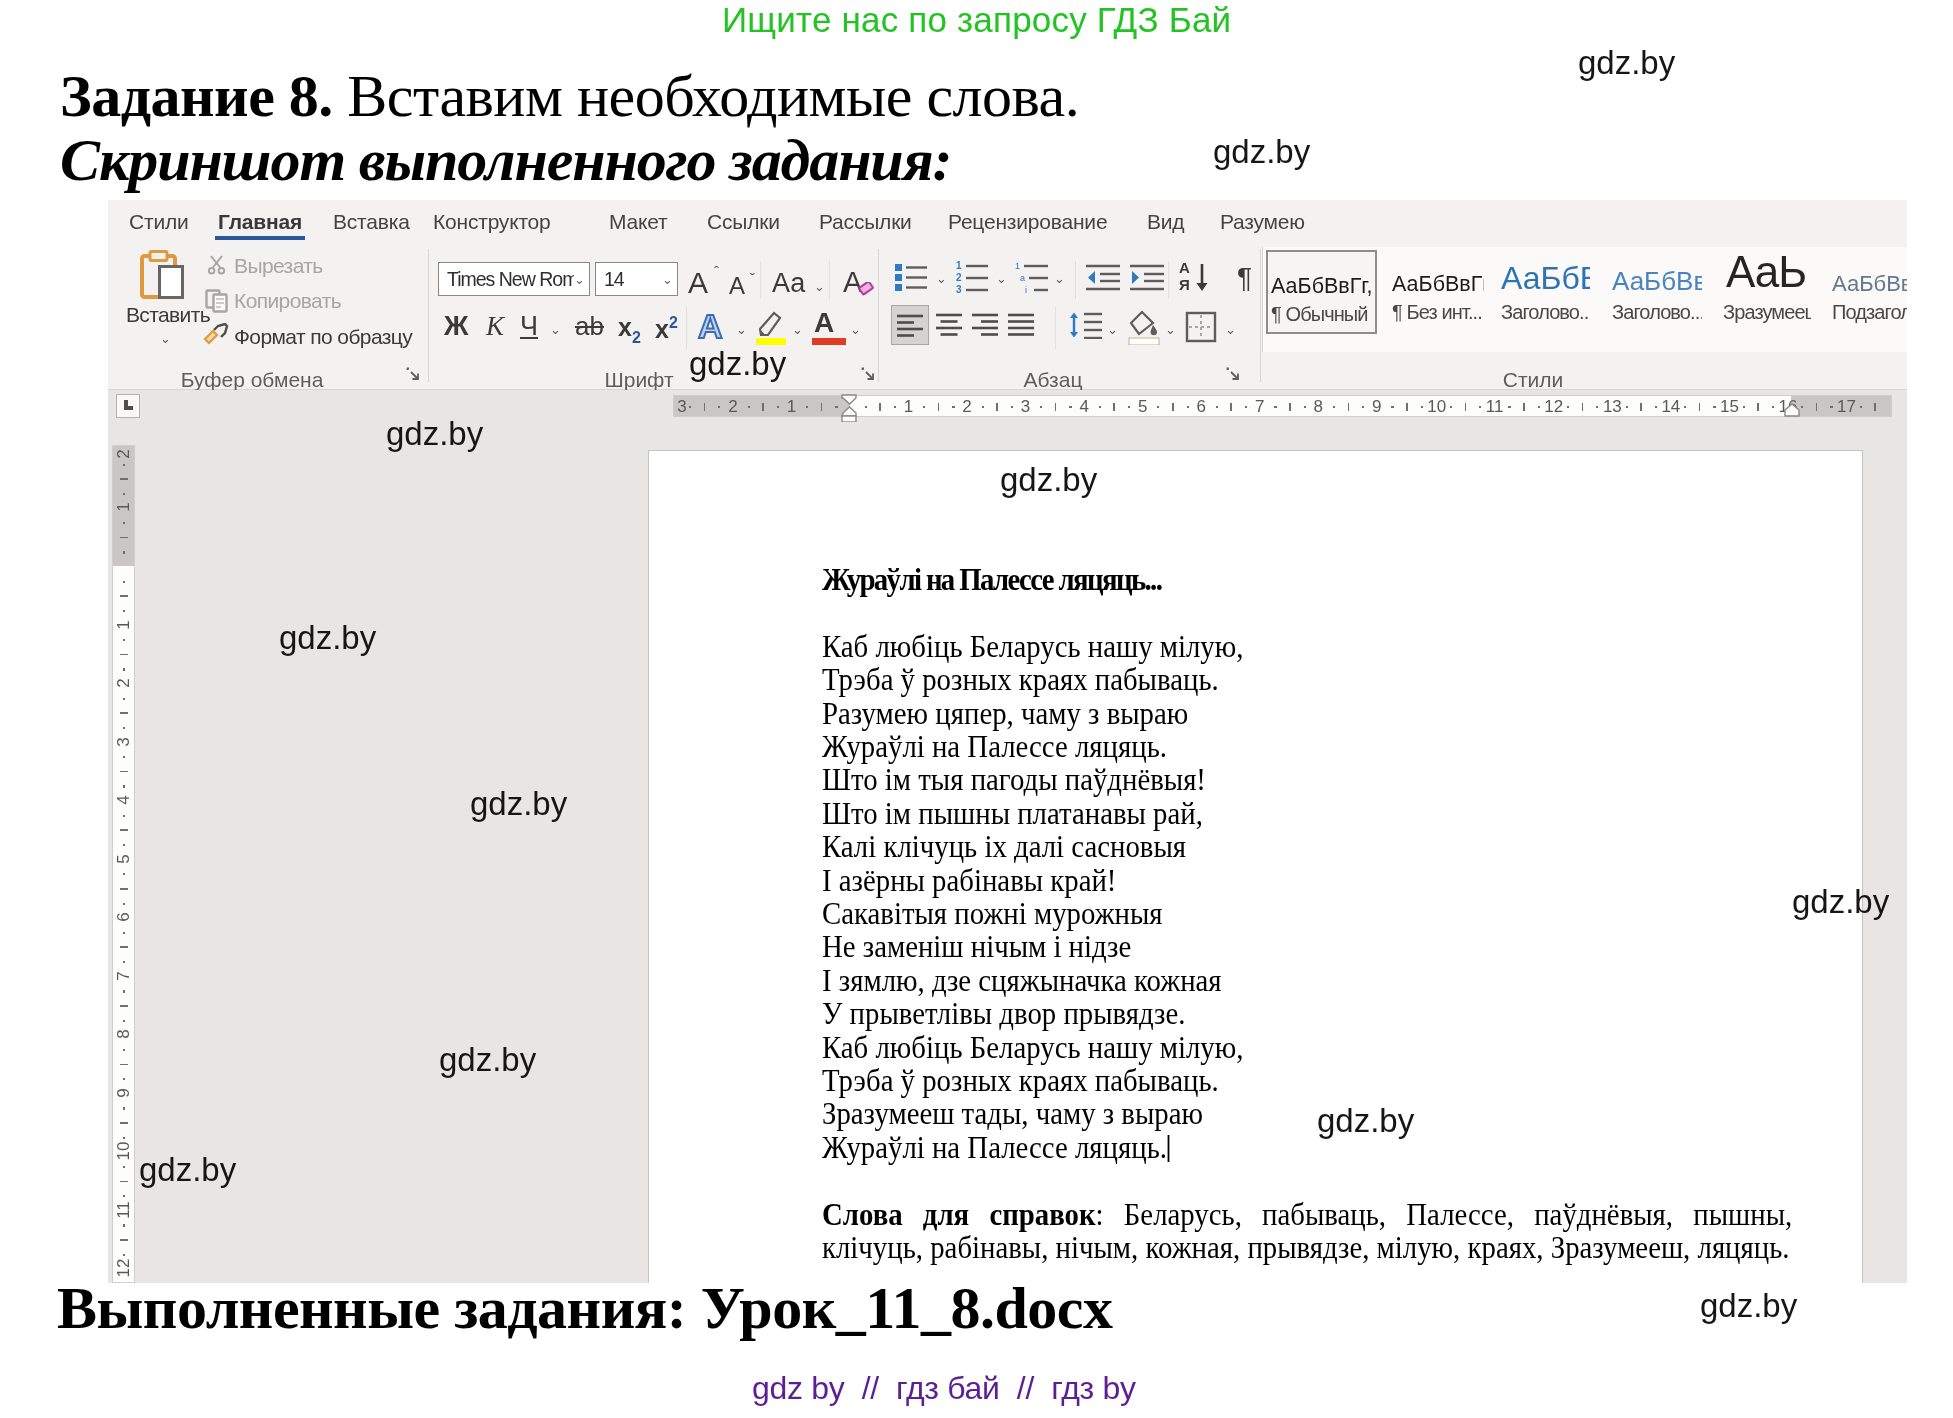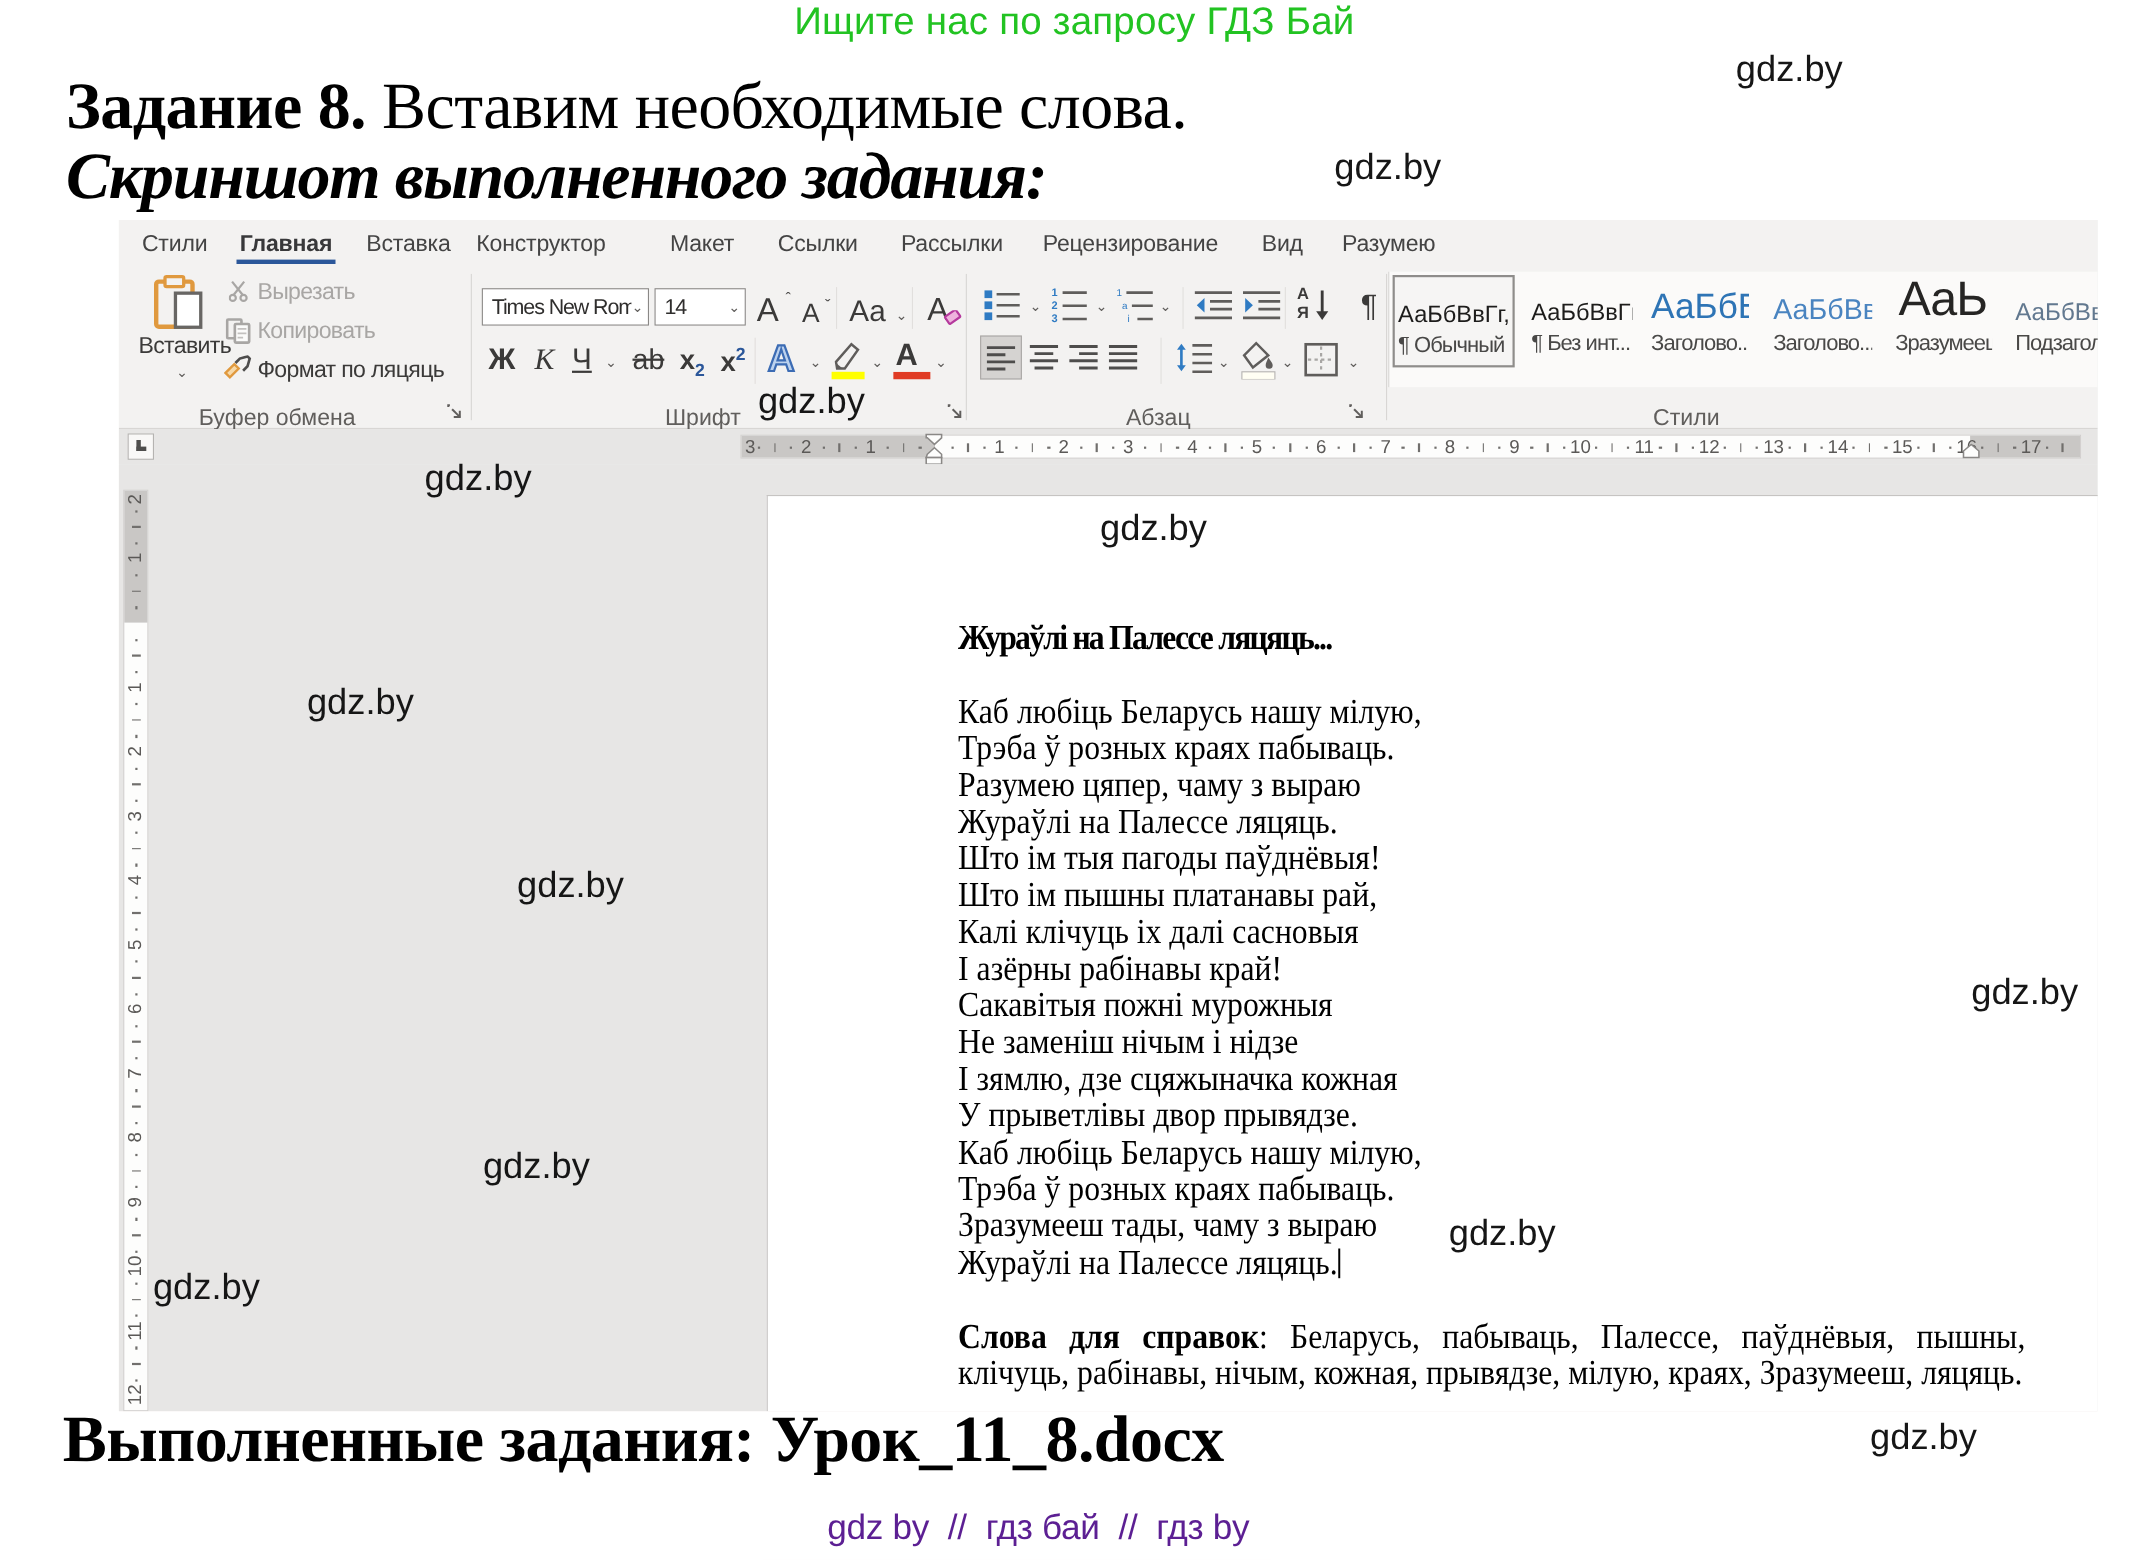--- a/index.html
+++ b/index.html
@@ -70,21 +70,21 @@
   .hruler .dark { position:absolute; top:0; height:100%; background:#c9c7c5; }
   .tickh { position:absolute; background:#716f6d; }
   .rnum { position:absolute; font-size:17px; color:#5b5957; }
   .vruler { position:absolute; left:4px; top:23px; width:23px; height:838px; background:#fdfdfc;
             border:1px solid #d0cecc; }
   .vruler .dark { position:absolute; left:0; width:100%; background:#c9c7c5; }
   .rnum.v { transform:rotate(-90deg); }
 
   
   .docarea { position:absolute; left:0; top:222px; width:100%; height:861px; background:#e7e6e5; }
-  .page { position:absolute; left:589px; top:28px; width:1215px; height:833px; background:#ffffff;
+  .page { position:absolute; left:540px; top:28px; width:1215px; height:833px; background:#ffffff;
           border:1px solid #c6c4c2; border-bottom:none; }
   .doctext { position:absolute; left:173px; top:112px; width:1078px;
              font-family:"Liberation Serif", serif; font-size:32px; line-height:33.4px; color:#000;
              transform:scaleX(0.9); transform-origin:left top; }
   .doctext .title { font-weight:bold; letter-spacing:-1.8px; }
   .doctext .blank { height:33.4px; }
   .pline { white-space:nowrap; }
   .caret { display:inline-block; width:2px; height:27px; background:#000; vertical-align:-4px; margin-left:1px; }
   .refs { text-align:justify; }
   .refs .b { font-weight:bold; }
@@ -151,21 +151,21 @@
       </svg>
     </div>
     <div class="abs rbtn-label dis" style="left:126px;top:46px">Копировать</div>
 
     <div class="abs" style="left:95px;top:80px">
       <svg width="26" height="24" viewBox="0 0 26 24">
         <path d="M2 16 L10 8 L14 12 L6 20 Z" fill="#f7d9a8" stroke="#e0993e" stroke-width="2.2"></path>
         <path d="M11 7 L15 3 L22 1 L24 3 L22 10 L18 14" fill="none" stroke="#4e4d4c" stroke-width="2.4"></path>
       </svg>
     </div>
-    <div class="abs rbtn-label" style="left:126px;top:82px">Формат по ляцяць</div>
+    <div class="abs rbtn-label" style="left:126px;top:82px">Формат по образцу</div>
 
     <div class="glabel" style="left:59px;width:170px">Буфер обмена</div>
     <div class="launcher" style="left:298px">
       <svg width="17" height="17" viewBox="0 0 17 17" stroke="#605e5c" stroke-width="1.8" fill="none">
         <path d="M3 1.5 L1.5 1.5 L1.5 3"></path>
           <path d="M5 5 L12 12"></path>
           <path d="M12 6.5 L12 12 L6.5 12"></path>
       </svg>
     </div>
 

